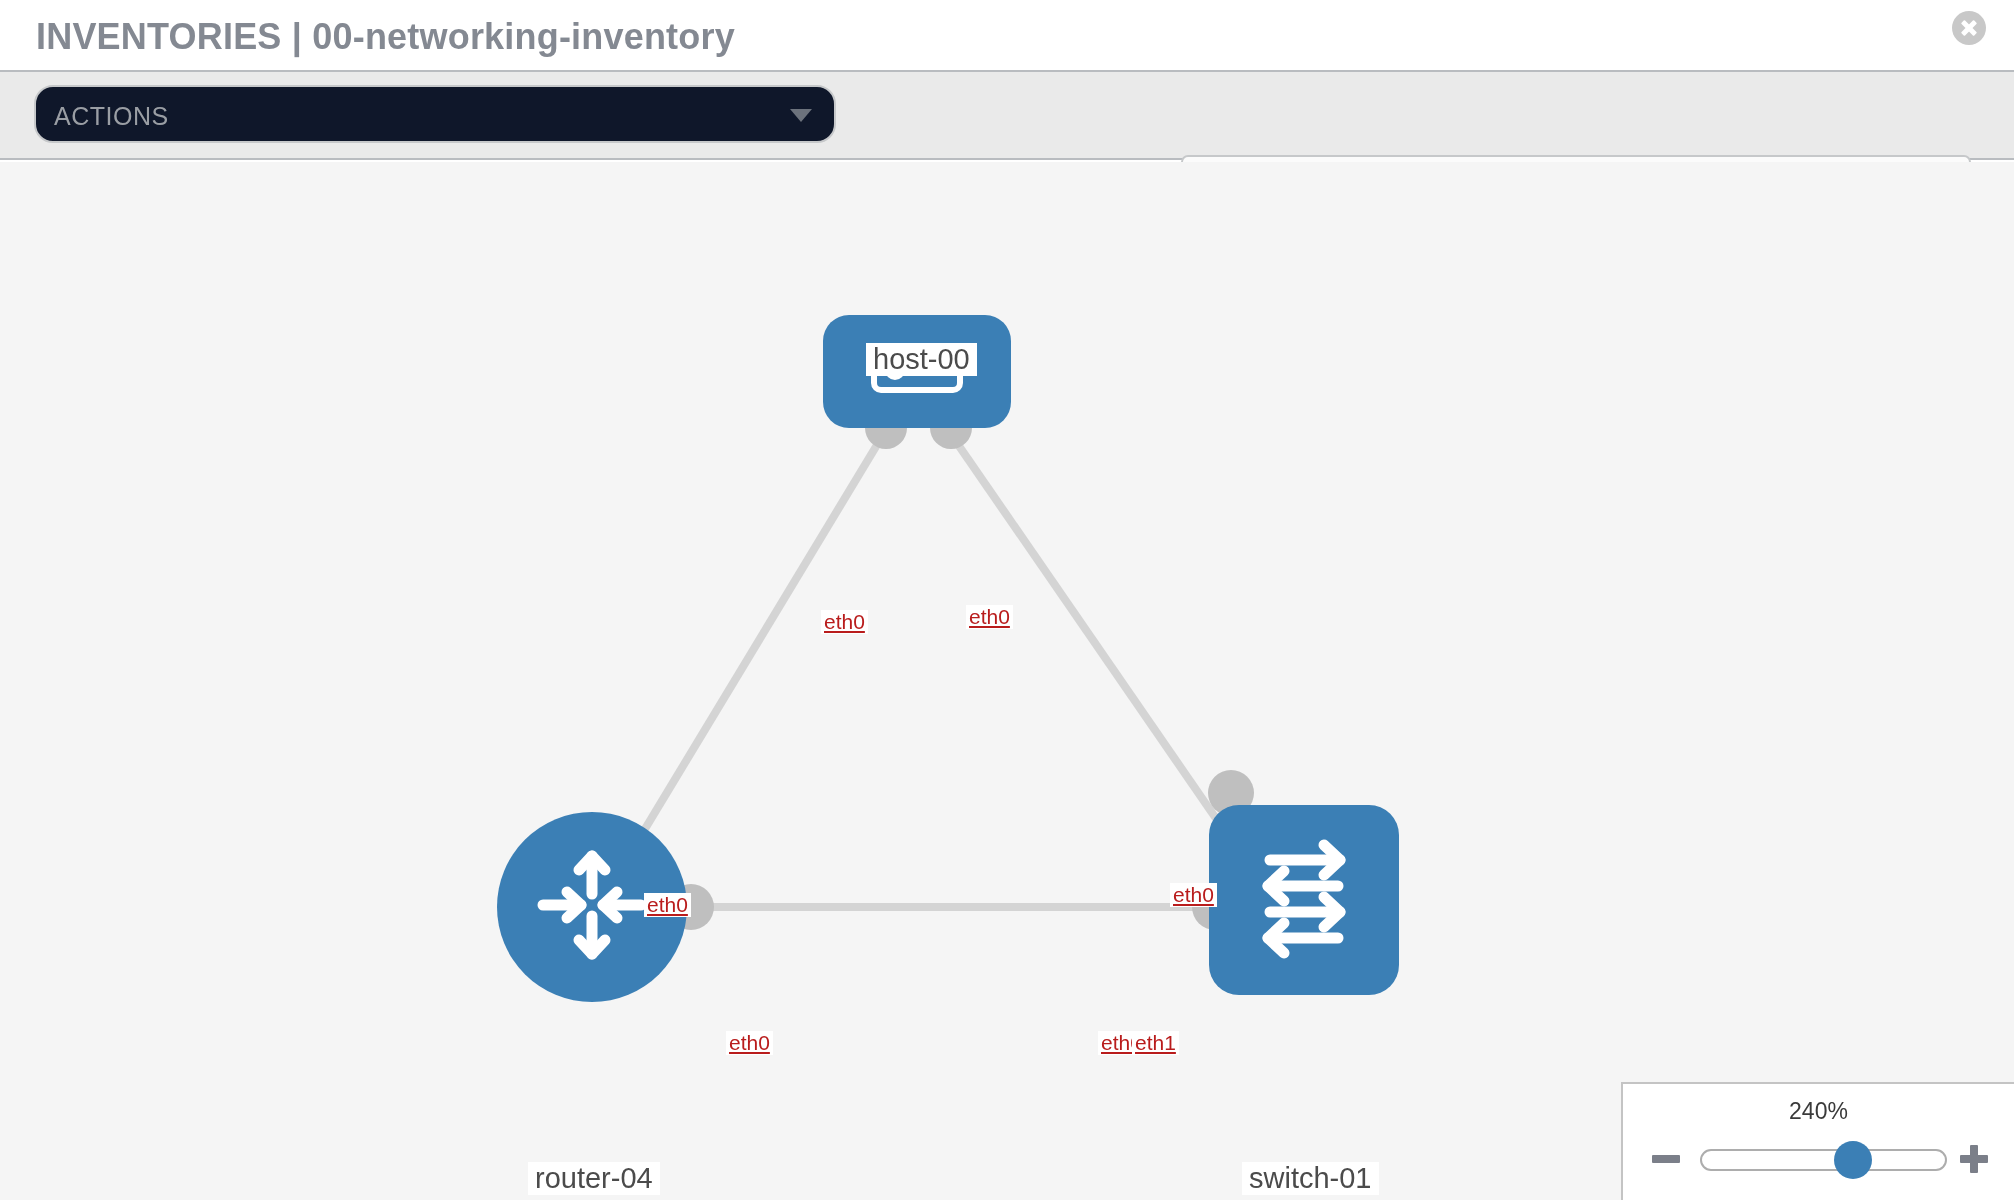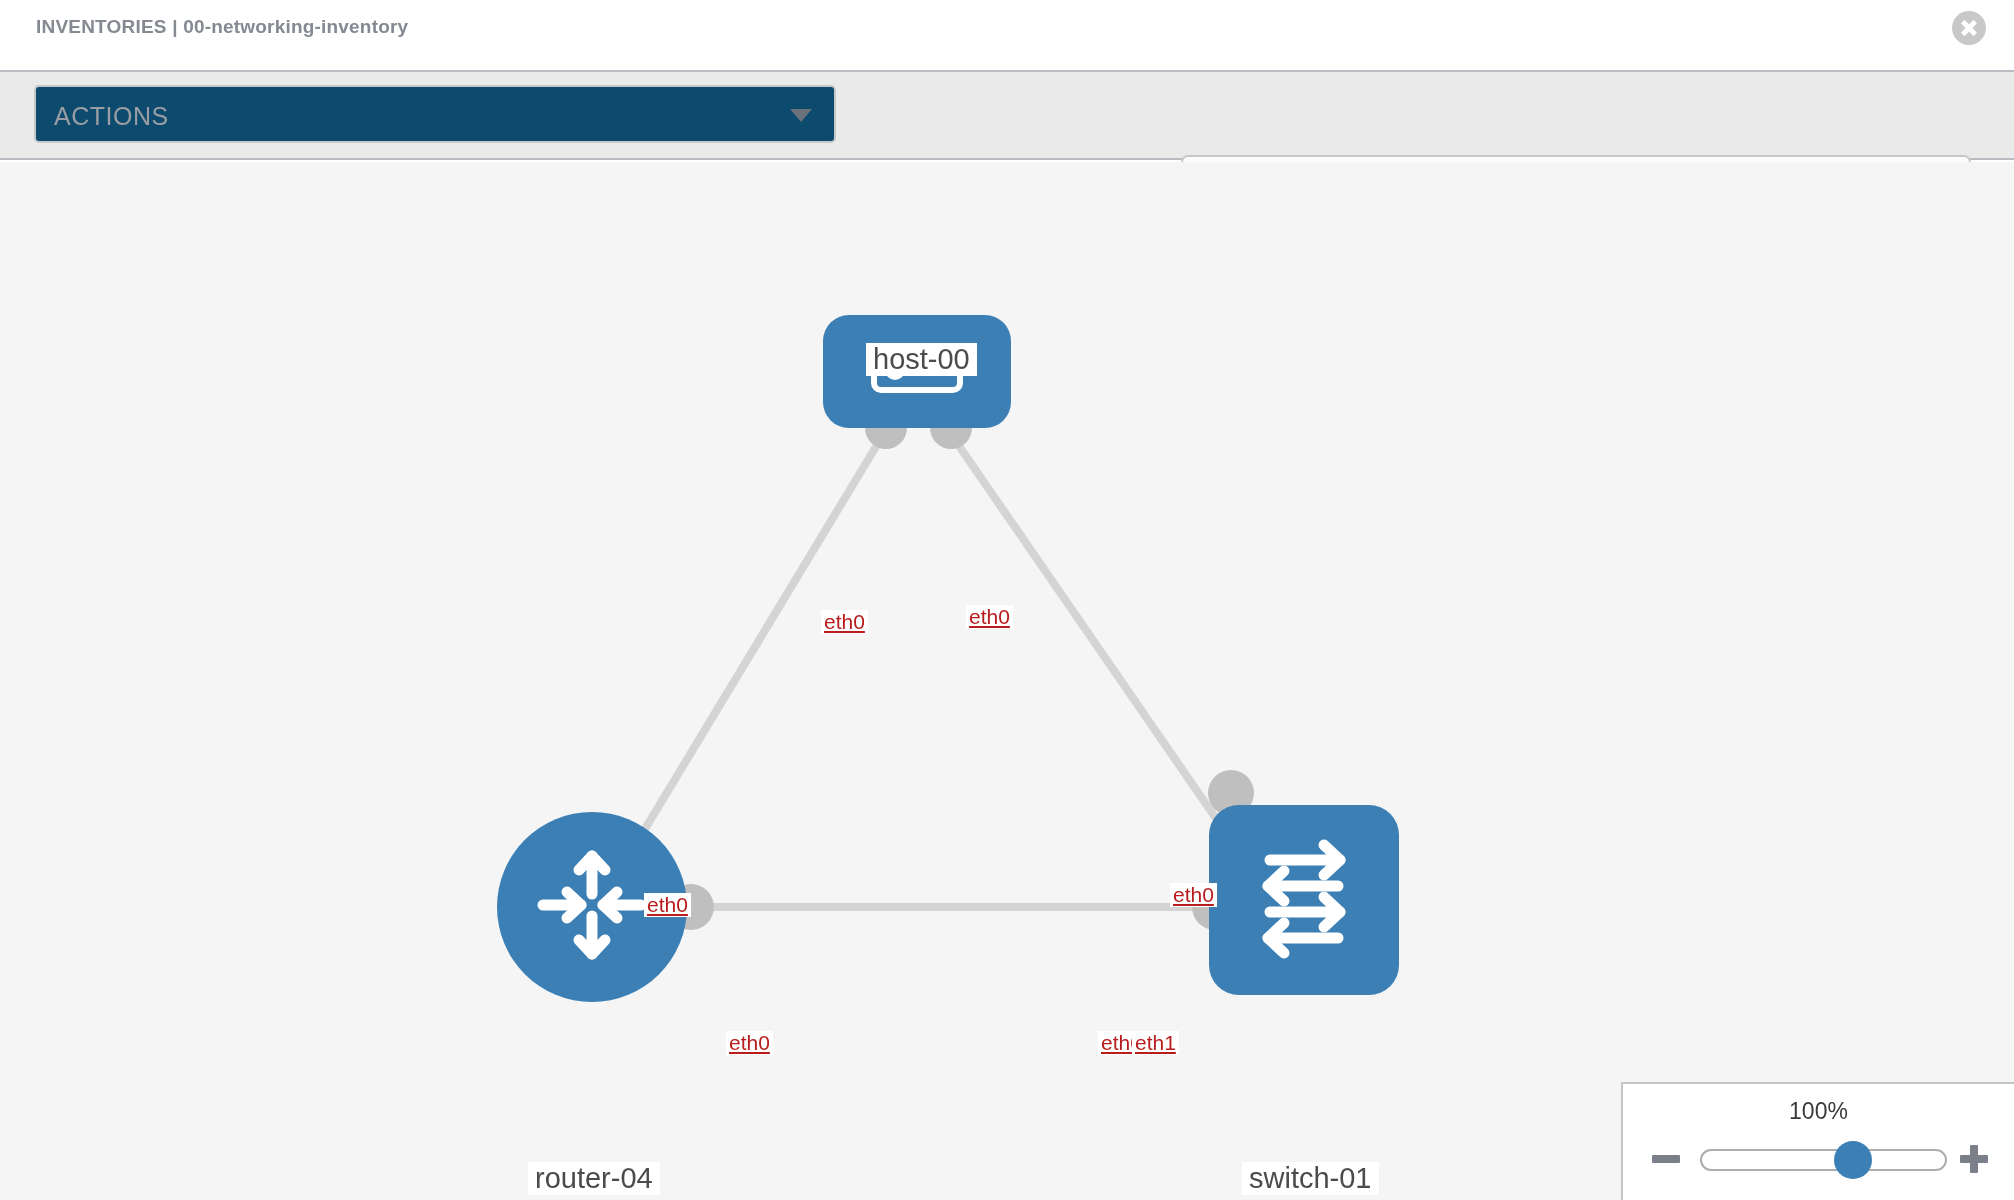--- a/index.html
+++ b/index.html
@@ -22,21 +22,21 @@
   
   .header {
     position: absolute;
     left: 0; top: 0;
     width: 2014px; height: 70px;
     background: #ffffff;
   }
   .header-title {
     position: absolute;
     left: 36px; top: 16px;
-    font-size: 19px;
+    font-size: 36px;
     font-weight: bold;
     color: #848992;
     letter-spacing: 0.2px;
     white-space: nowrap;
   }
   .close-btn {
     position: absolute;
     right: 28px; top: 11px;
     width: 34px; height: 34px;
     border-radius: 50%;
@@ -60,23 +60,23 @@
     width: 2014px; height: 90px;
     background: #eaeaea;
     border-top: 2px solid #b9bcc0;
     border-bottom: 2px solid #b9bcc0;
   }
 
   .actions-select {
     position: absolute;
     left: 34px; top: 13px;
     width: 802px; height: 58px;
-    background: #0c4a6e;
+    background: #0f172a;
     border: 2px solid #c6c8ca;
-    border-radius: 5px;
+    border-radius: 19px;
     cursor: pointer;
   }
   .actions-select .label {
     position: absolute;
     left: 18px; top: 15px;
     font-size: 25px;
     color: #9a9ea4;
     letter-spacing: 0.5px;
   }
   .caret {
@@ -362,21 +362,21 @@
     <div class="nlabel nlabel-sm" style="left:966px; top:443px;">eth0</div>
     <div class="nlabel nlabel-sm" style="left:644px; top:731px;">eth0</div>
     <div class="nlabel nlabel-sm" style="left:1170px; top:721px;">eth0</div>
     <div class="nlabel nlabel-sm" style="left:726px; top:869px;">eth0</div>
 
     <div class="nlabel nlabel-sm" style="left:1098px; top:869px;">eth0</div>
     <div class="nlabel nlabel-sm" style="left:1116px; top:869px;margin-left:16px;">eth1</div>
   </div>
 
   <div class="zoom-panel">
-    <div class="zoom-value">100%</div>
+    <div class="zoom-value">240%</div>
     <div class="zoom-row">
       <div class="zbtn zminus">
         <span class="h"></span>
       </div>
       <div class="zslider">
         <span class="zthumb" style="left: 62%;"></span>
       </div>
       <div class="zbtn zplus">
         <span class="h"></span>
         <span class="v"></span>

